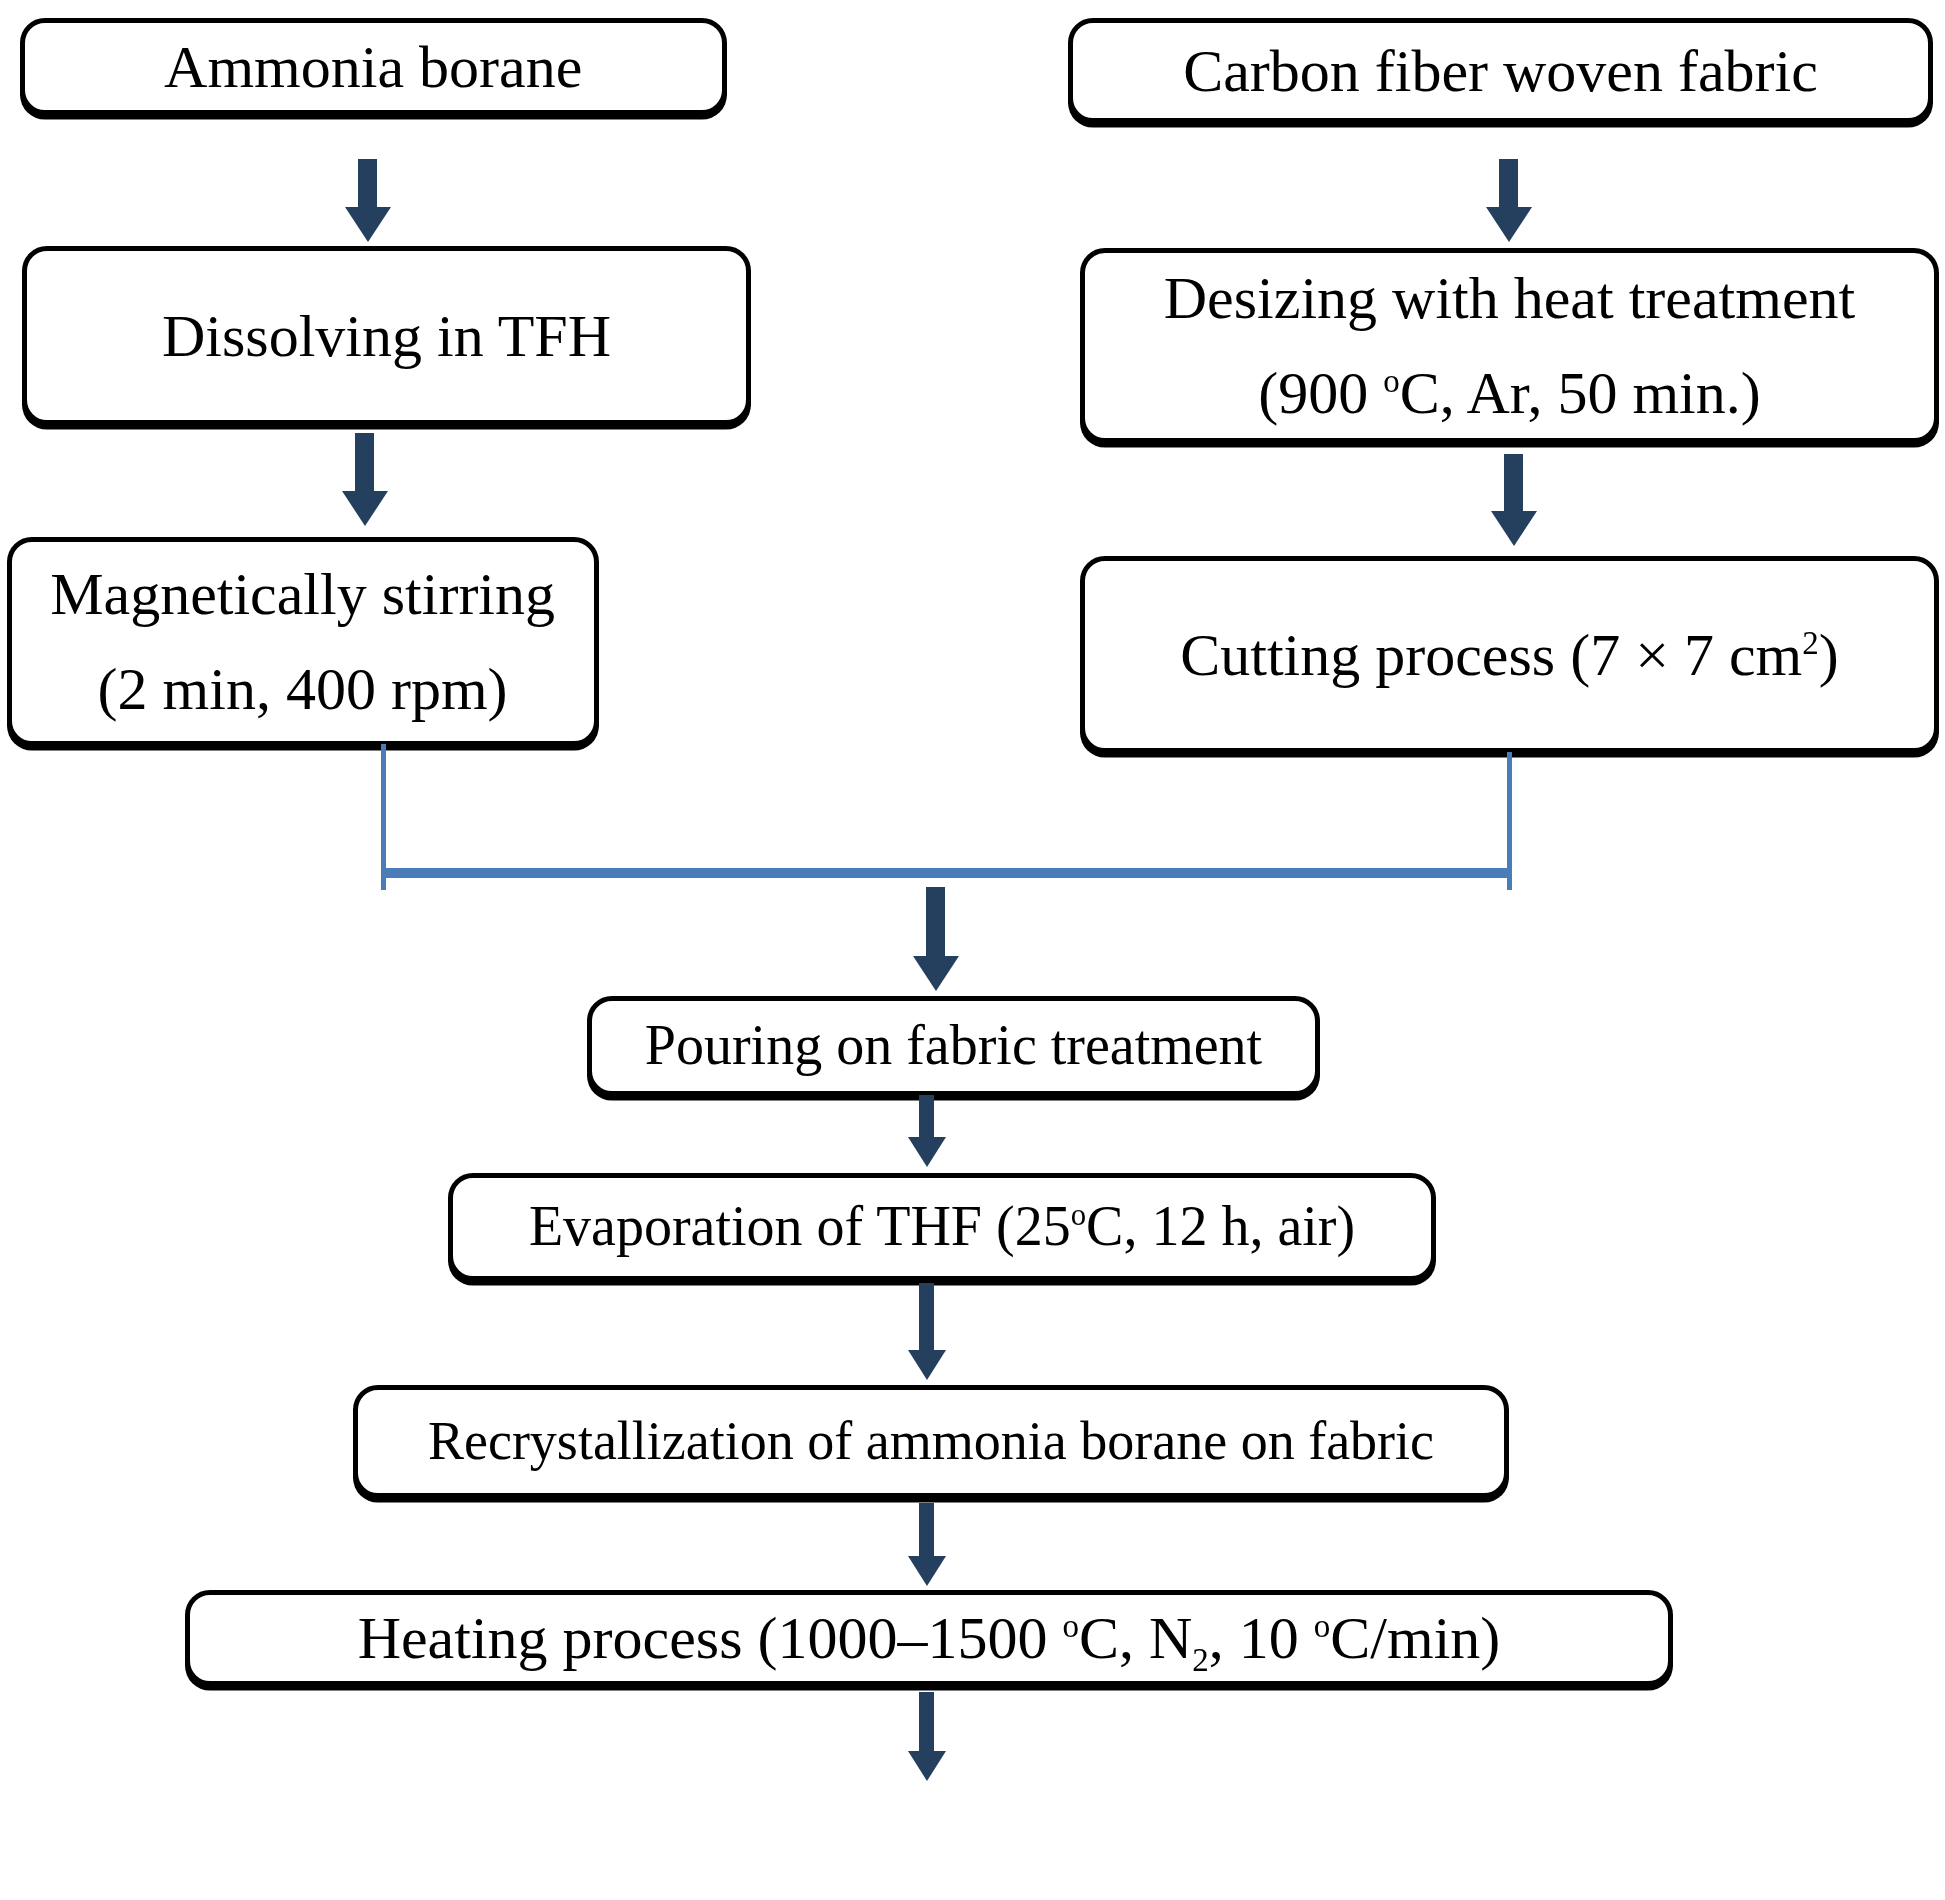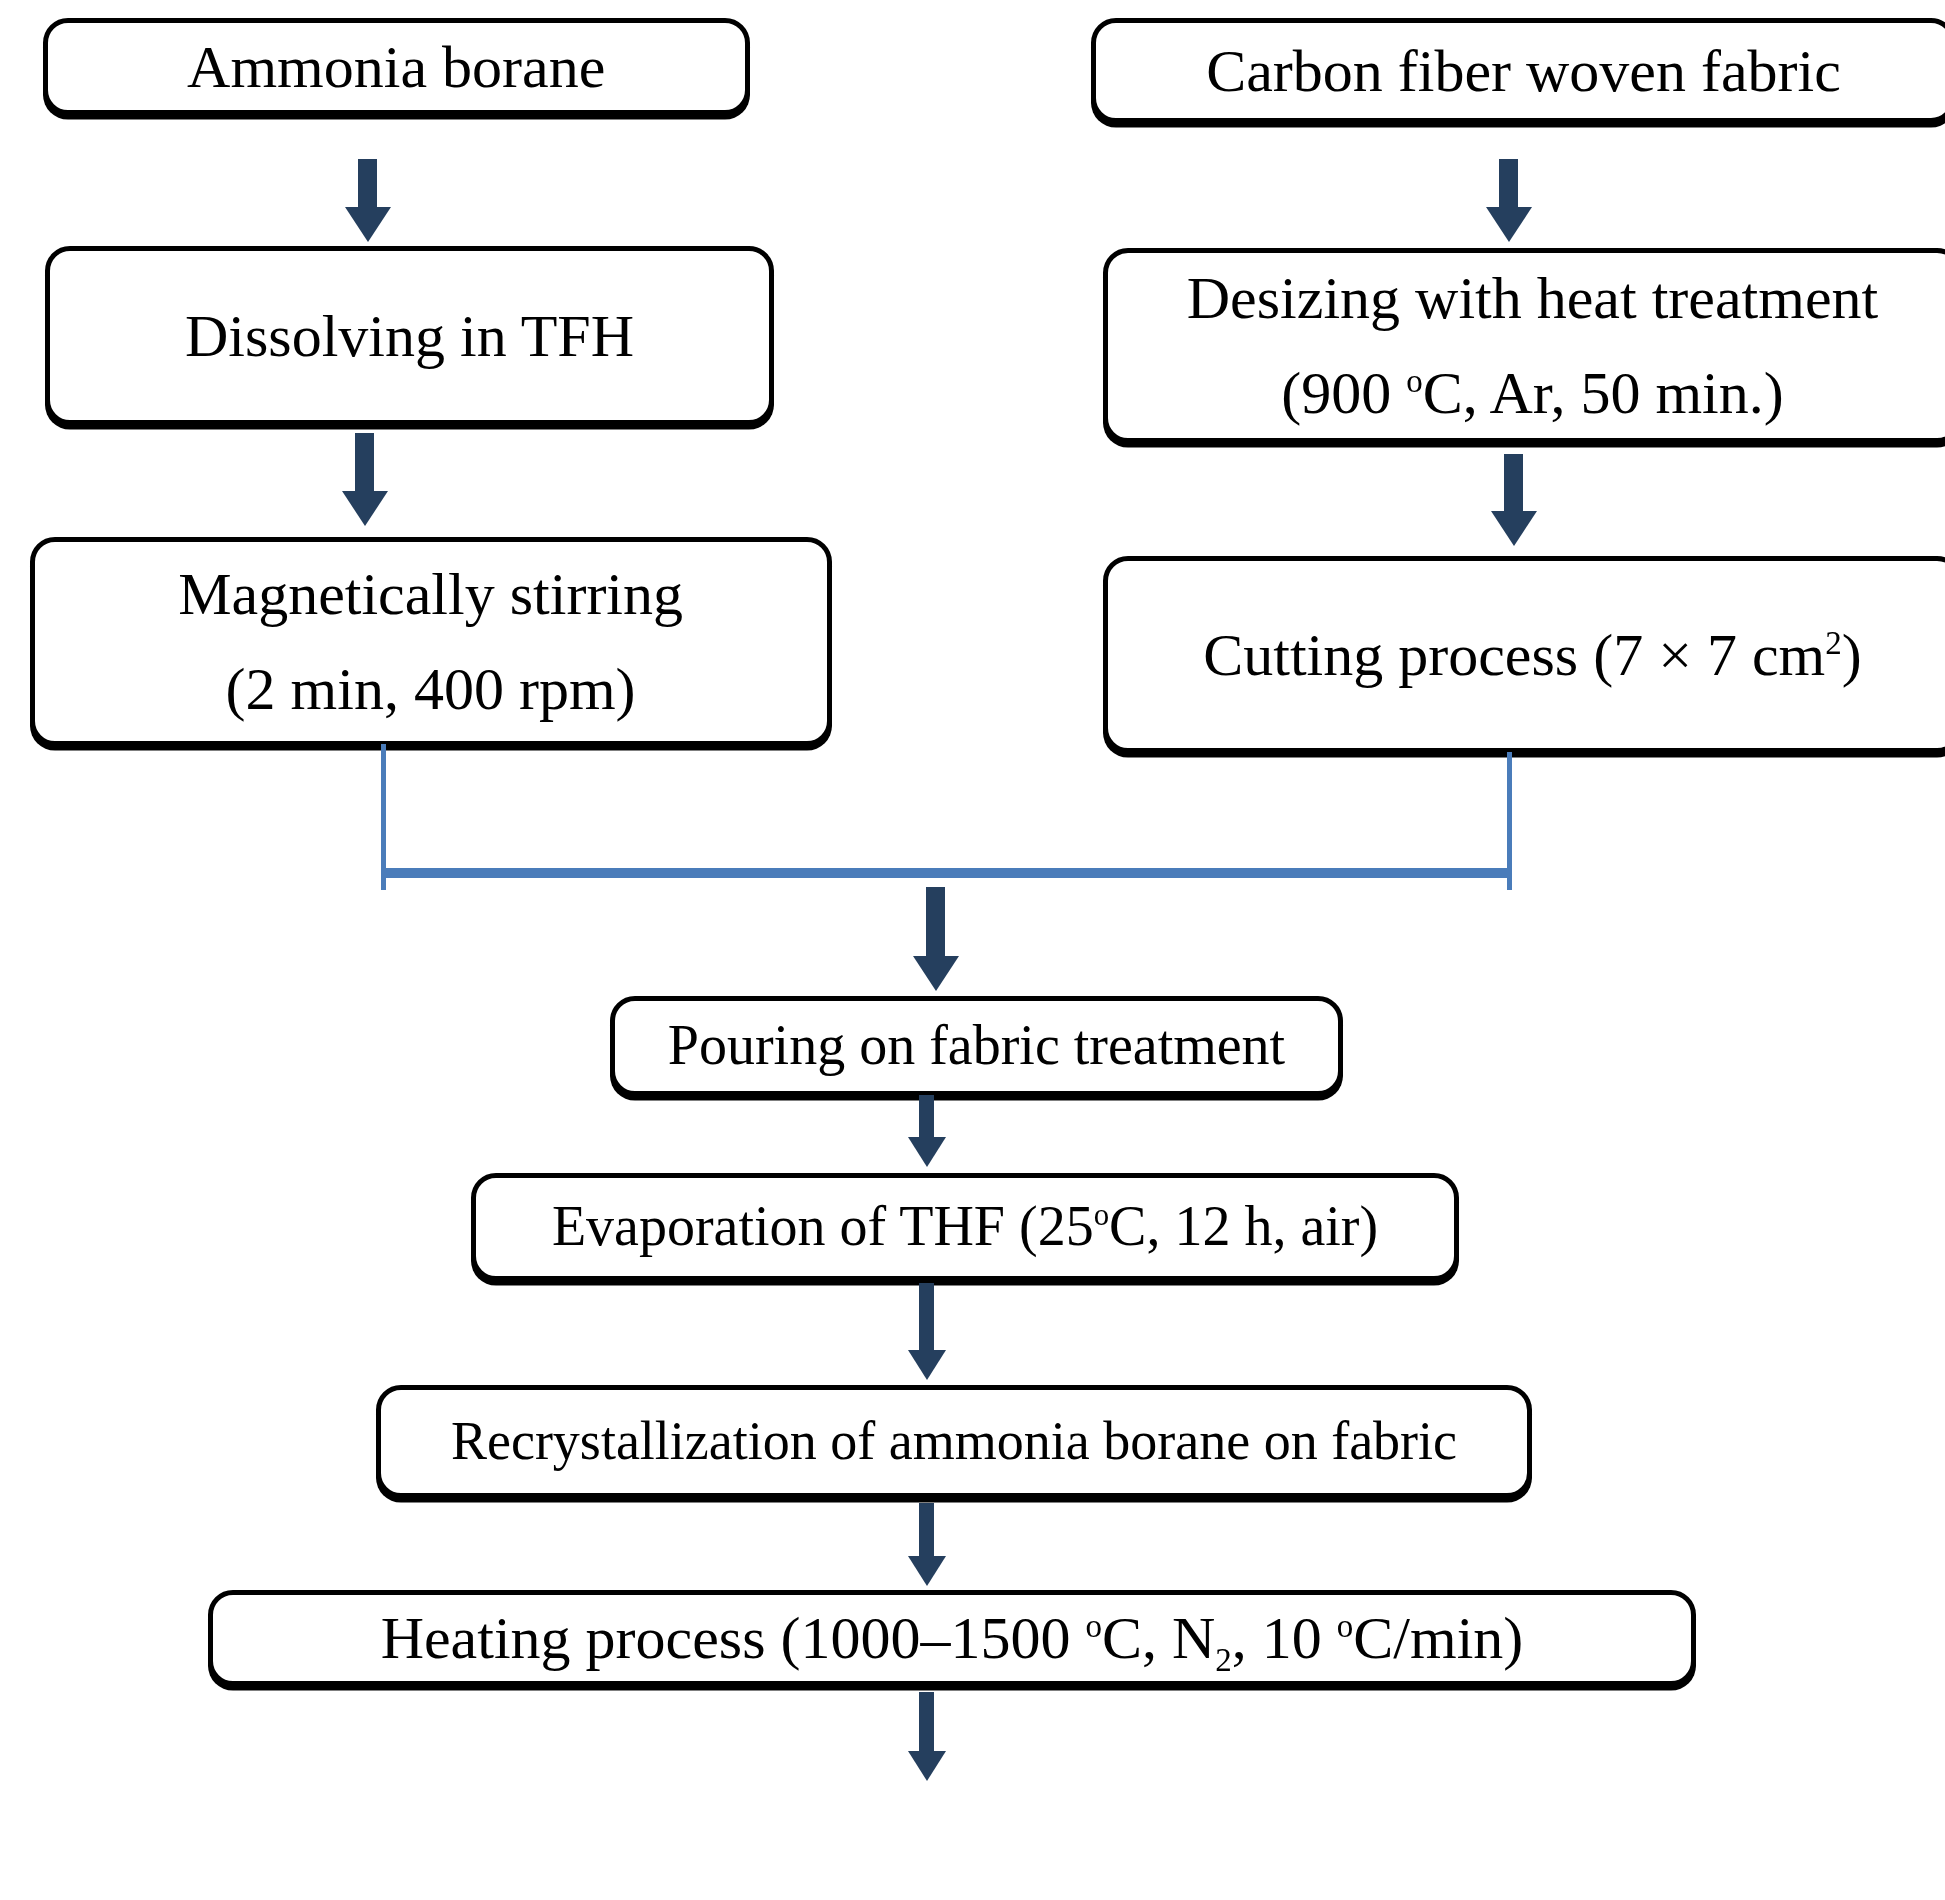--- a/index.html
+++ b/index.html
@@ -18,21 +18,20 @@
     box-shadow:0 4.6px 0 var(--box-border,#000);
     display:flex;
     flex-direction:column;
     align-items:center;
     justify-content:center;
     text-align:center;
     box-sizing:border-box;
     font-size:60px;
     line-height:1.1;
     white-space:nowrap;
-    margin-left:23px;
   }
   .fc-box .box-line{white-space:nowrap;}
   .two-line{row-gap:29px;}
   .fs-mid{font-size:56px;}
   .fs-sm{font-size:54px;}
   sup{font-size:55%;vertical-align:super;line-height:0;}
   sub{font-size:55%;vertical-align:sub;line-height:0;}
 
   .arrow{
     position:absolute;
@@ -53,21 +52,21 @@
     border-left:19.7px solid transparent;
     border-right:19.7px solid transparent;
     border-top:30px solid var(--arrow,#253F5E);
   }
 
   .connector{position:absolute;background:var(--connector,#4A7CBA);}
 
   
   #box-ammonia-borane{left:19.7px;top:18.4px;width:707px;height:97px;}
   #box-dissolving{left:22px;top:246px;width:729px;height:179px;}
-  #box-stirring{left:6.6px;top:537px;width:802px;height:209px;align-items:center;}
+  #box-stirring{left:6.6px;top:537px;width:592px;height:209px;align-items:center;}
   #box-fabric{left:1068px;top:18.4px;width:865px;height:105px;}
   #box-desizing{left:1080px;top:248px;width:859px;height:195px;}
   #box-cutting{left:1080px;top:556px;width:859px;height:197px;}
   #box-pouring{left:587px;top:996px;width:733px;height:100px;}
   #box-evaporation{left:448px;top:1173px;width:988px;height:108px;}
   #box-recrystallization{left:353px;top:1385px;width:1156px;height:113px;}
   #box-heating{left:185px;top:1590px;width:1488px;height:96px;}
   #box-final{left:474px;top:1785px;width:942px;height:104px;}
 
   

